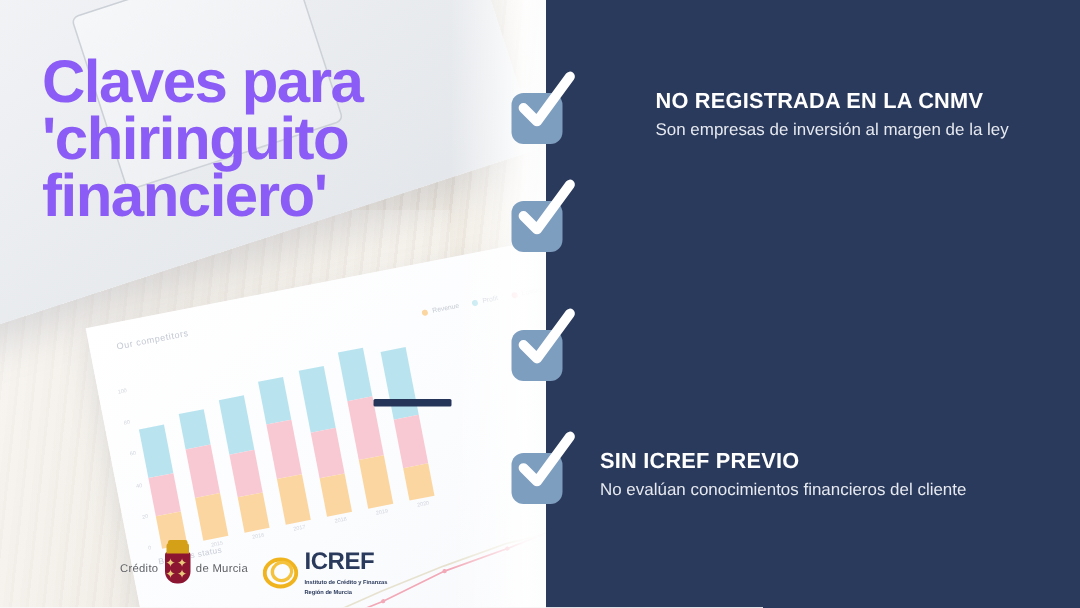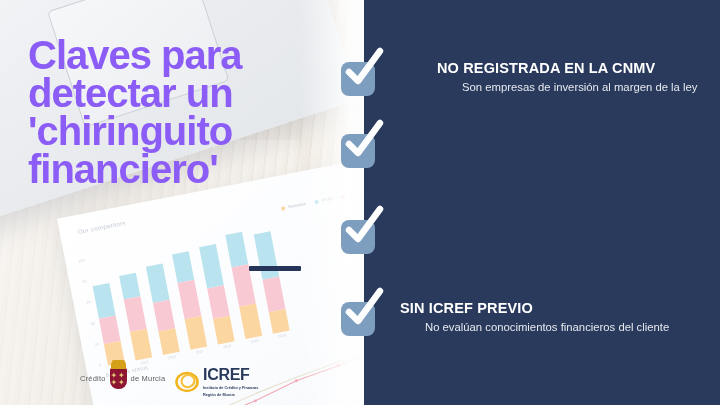--- a/index.html
+++ b/index.html
@@ -104,21 +104,21 @@
     position:relative;width:34px;height:34px;border-radius:8px;
     background:#7e9ec0;flex:none;margin-top:2px;
   }
   .check svg{position:absolute;left:3px;top:-9px;width:40px;height:40px;overflow:visible;}
   .txt{margin-left:25px;padding-top:0px;}
   .t-head{
     color:#ffffff;font-weight:bold;font-size:14.5px;letter-spacing:.15px;
     line-height:1.15;white-space:nowrap;
   }
   .t-sub{
-    color:#e6e9ef;font-size:11.3px;line-height:1.3;margin-top:3px;white-space:nowrap;margin-left:25px;
+    color:#e6e9ef;font-size:11.3px;line-height:1.3;margin-top:3px;white-space:nowrap;
   }
 
   
   .logo-murcia{position:absolute;left:80px;top:368px;display:flex;align-items:center;gap:4px;}
   .lm-txt{font-size:7.5px;color:#5d5f64;letter-spacing:.2px;}
   .crest{
     width:17px;height:21px;background:#8c1531;
     border-radius:2px 2px 8px 8px;position:relative;
     display:flex;align-items:center;justify-content:center;
   }
@@ -244,21 +244,20 @@
       </svg>
     </div>
 
     <div class="photo-edge"></div>
   </div>
 
   <div class="panel"></div>
 
   <div class="headline">
     <div>Claves para</div>
-    <div>detectar un</div>
     <div>'chiringuito</div>
     <div>financiero'</div>
   </div>
   <div class="rule"></div>
 
   <div id="checklist">
       <div class="item" style="top: 60px; gap: 37px;">
         <div class="check">
           <svg viewBox="0 0 40 40">
             <path d="M5 19 L14 28 L36 -2" fill="none" stroke="#ffffff" stroke-width="6.5" stroke-linecap="round" stroke-linejoin="round"></path>

